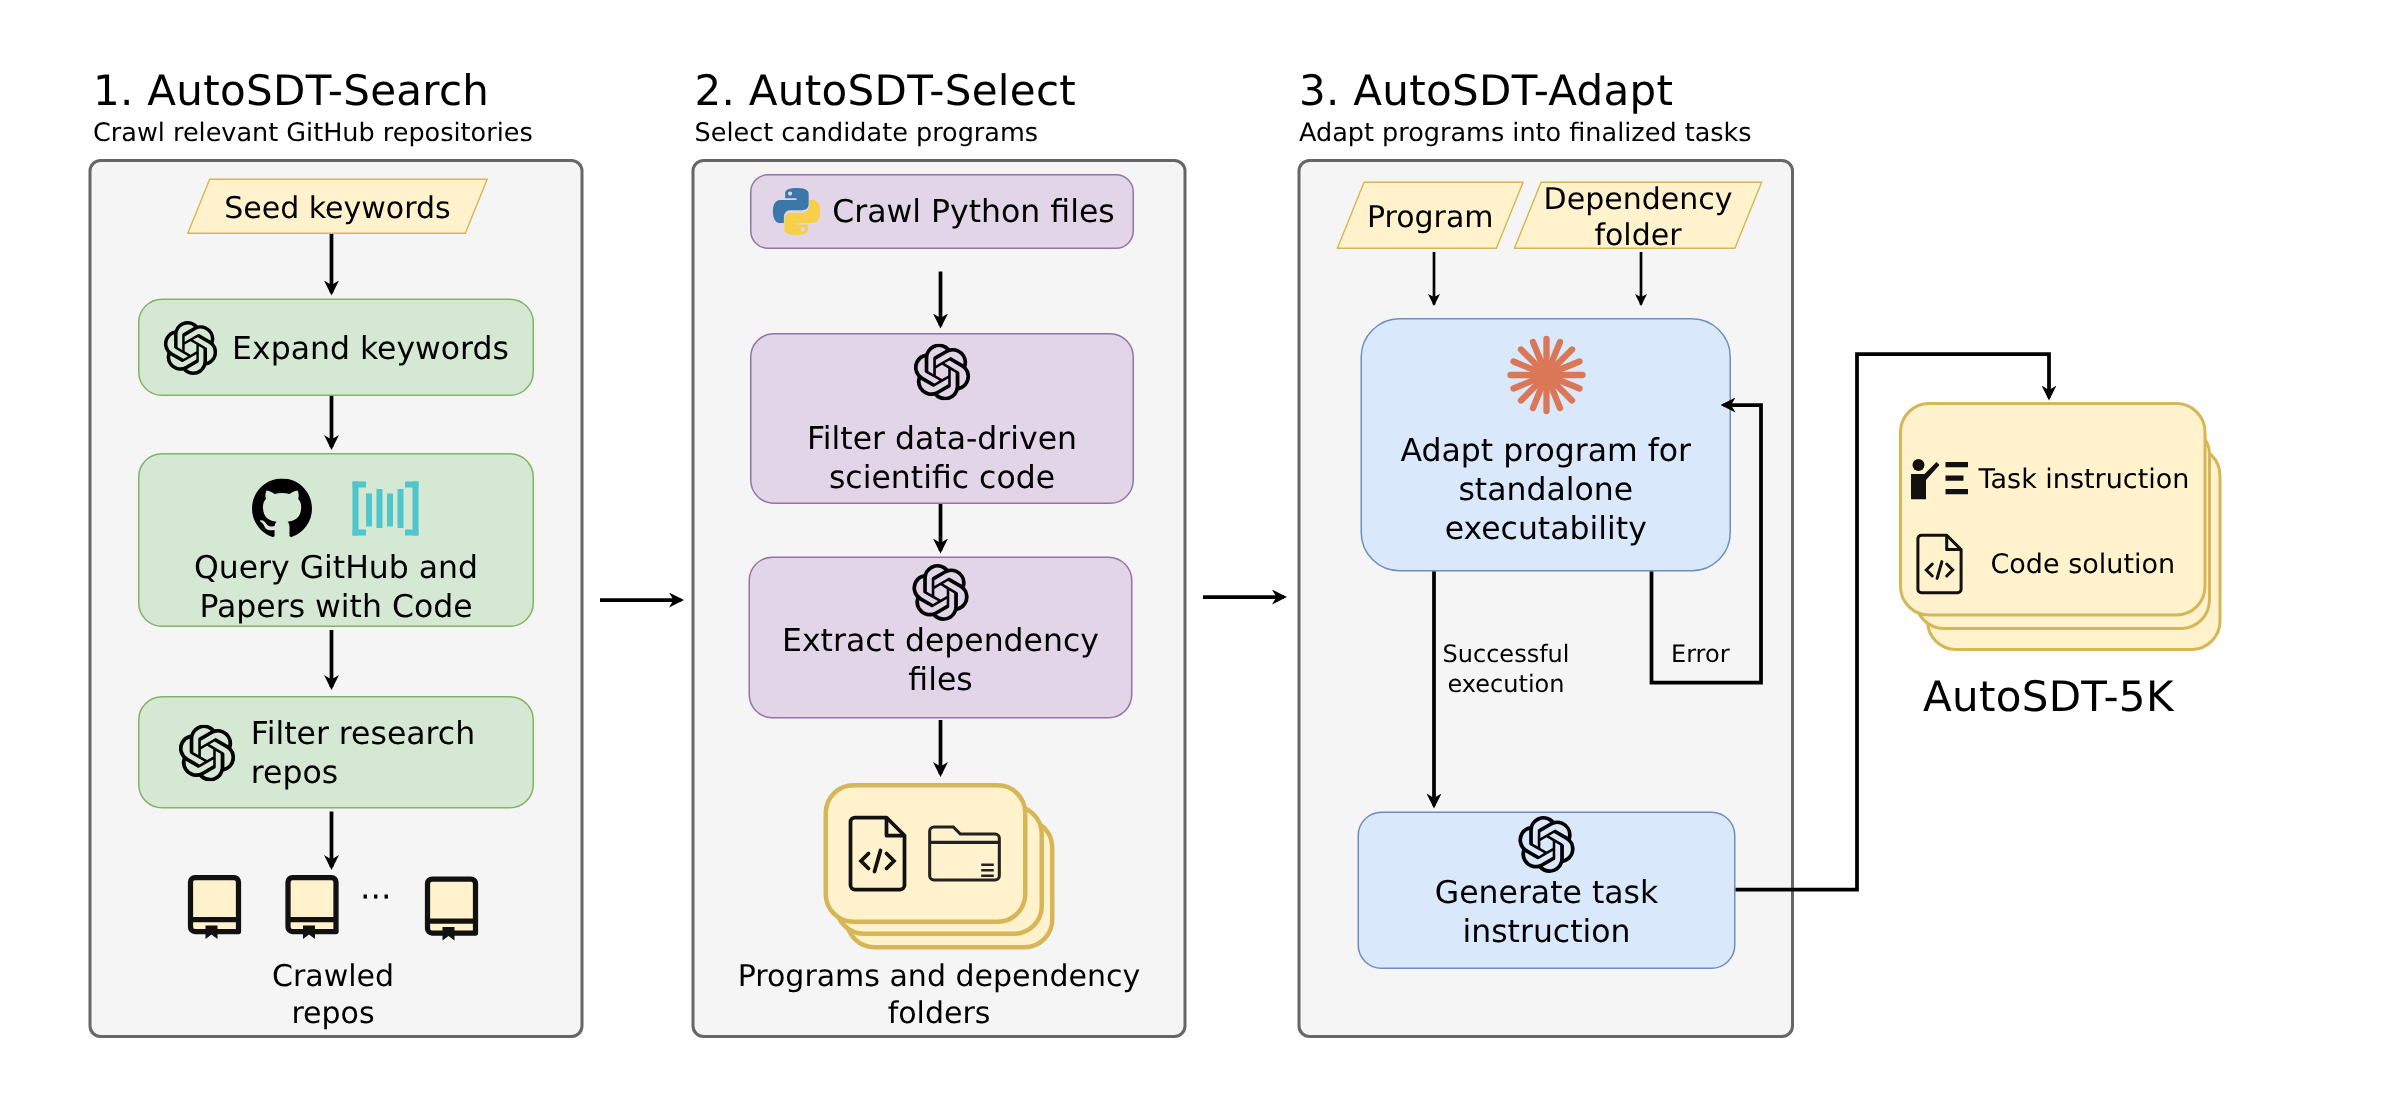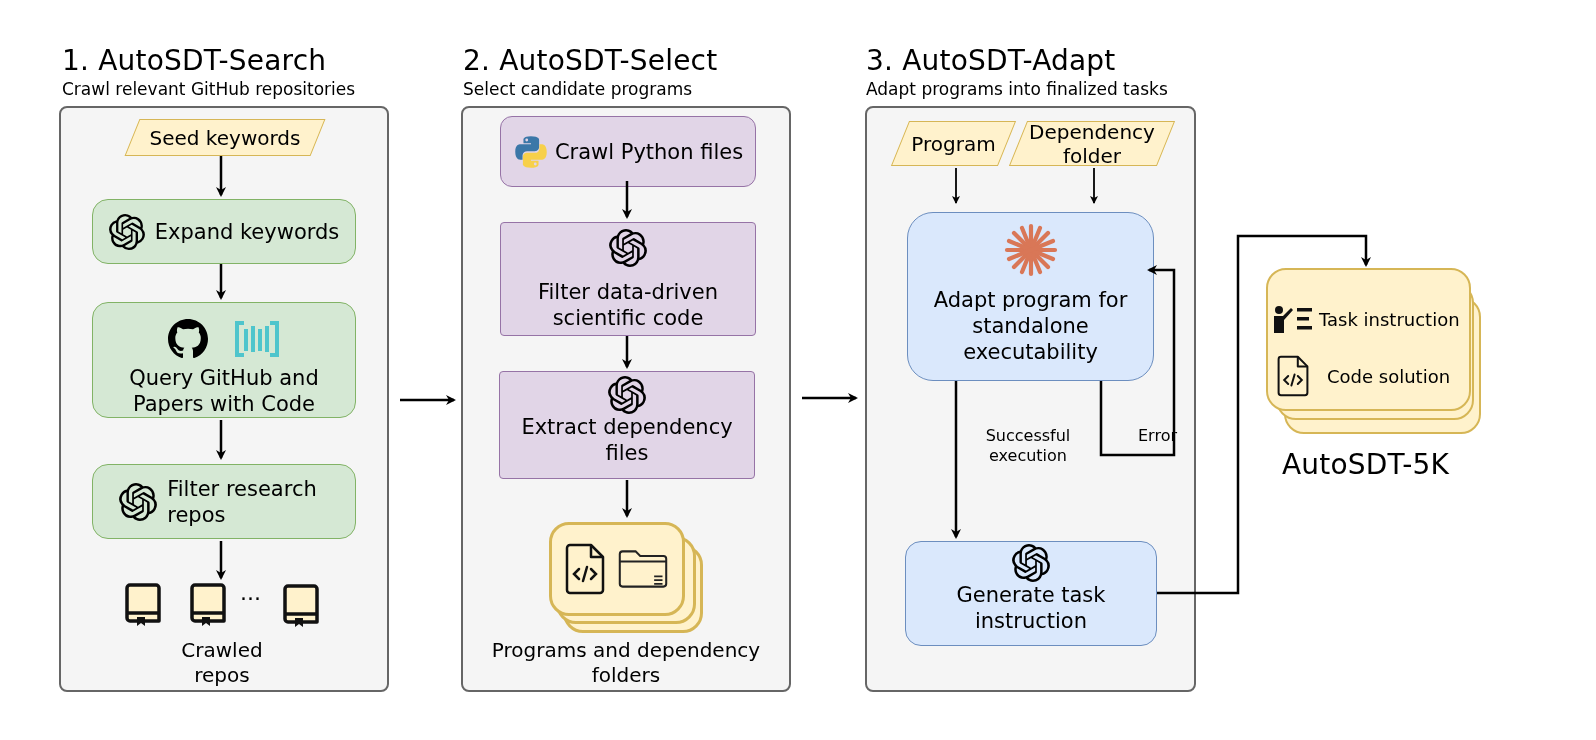--- a/index.html
+++ b/index.html
@@ -4,27 +4,27 @@
 <style>
   html, body { margin:0; padding:0; background:#ffffff; }
   body { width:1596px; height:740px; position:relative; overflow:hidden;
          font-family:"DejaVu Sans", sans-serif; color:#000; }
   .abs { position:absolute; }
   .stage-title { font-family:"DejaVu Sans", sans-serif; font-weight:normal; font-size:28px; letter-spacing:0.2px; white-space:nowrap; }
   .stage-sub { font-size:17px; white-space:nowrap; }
   .panel { background:#f5f5f5; border:2px solid #666; border-radius:8px; box-sizing:border-box; }
   .node { box-sizing:border-box; display:flex; flex-direction:column; align-items:center; justify-content:center; text-align:center; font-size:21px; line-height:26px; }
   .green { background:#d5e8d4; border:1.5px solid #82b366; border-radius:16px; }
-  .purple { background:#e1d5e7; border:1.5px solid #9673a6; border-radius:4px; }
+  .purple { background:#e1d5e7; border:1.5px solid #9673a6; border-radius:16px; }
   .blue { background:#dae8fc; border:1.5px solid #6c8ebf; border-radius:26px; }
   .para { box-sizing:border-box; display:flex; align-items:center; justify-content:center; text-align:center; font-size:20px; line-height:24px; }
   .para-bg { position:absolute; inset:0; background:#fff2cc; border:1.5px solid #d6b656; transform:skewX(-22deg); }
   .para span { position:relative; }
   .label { font-size:20px; line-height:25px; text-align:center; white-space:nowrap; }
-  .small { font-size:16px; line-height:20px; text-align:center;margin-left:24px; }
+  .small { font-size:16px; line-height:20px; text-align:center; }
   .card { position:absolute; background:#fff2cc; border:3px solid #d6b656; border-radius:20px; box-sizing:border-box; }
   svg.overlay { position:absolute; left:0; top:0; pointer-events:none; }
   .row { display:flex; align-items:center; gap:8px; }
 </style>
 </head>
 <body>
 
 <svg width="0" height="0" style="position:absolute">
   <defs>
     <symbol id="openai" viewBox="0 0 24 24">
@@ -110,21 +110,21 @@
   </svg>
 <div class="abs label" style="left:172px;top:638px;width:100px">
   <div>Crawled</div>
   <div>repos</div>
 </div>
 
 <div class="abs stage-title" style="left:463px;top:44px">2. AutoSDT-Select</div>
 <div class="abs stage-sub" style="left:463px;top:79px">Select candidate programs</div>
 <div class="abs panel" style="left:461px;top:106px;width:330px;height:586px"></div>
 
-<div class="abs node purple" style="left:500px;top:116px;width:256px;height:71px;flex-direction:row;gap:6px;border-radius:12px">
+<div class="abs node purple" style="left:500px;top:116px;width:256px;height:50px;flex-direction:row;gap:6px;border-radius:12px">
   <svg width="36" height="36" viewBox="0 0 32 32">
     <path fill="#3b77a8" d="M15.9 2c-7 0-6.6 3-6.6 3v3.2h6.7v1H6.7S2 8.6 2 15.8s4.1 7 4.1 7h2.4v-3.4s-.1-4.1 4-4.1h6.8s3.9.1 3.9-3.7V5.3S23.8 2 15.9 2zm-3.7 2.1a1.2 1.2 0 1 1 0 2.5 1.2 1.2 0 0 1 0-2.5z"></path>
     <path fill="#f7d04a" d="M16.1 30c7 0 6.6-3 6.6-3v-3.2H16v-1h9.3s4.7.6 4.7-6.6-4.1-7-4.1-7h-2.4v3.4s.1 4.1-4 4.1H12.7s-3.9-.1-3.9 3.7v6.3S8.2 30 16.1 30zm3.7-2.1a1.2 1.2 0 1 1 0-2.5 1.2 1.2 0 0 1 0 2.5z"></path>
   </svg>
   <span>Crawl Python files</span>
 </div>
 
 <div class="abs node purple" style="left:500px;top:222px;width:256px;height:114px;justify-content:flex-start;padding-top:6px">
   <svg width="38" height="38" style="margin-bottom:12px">
       <use href="#openai"></use>

